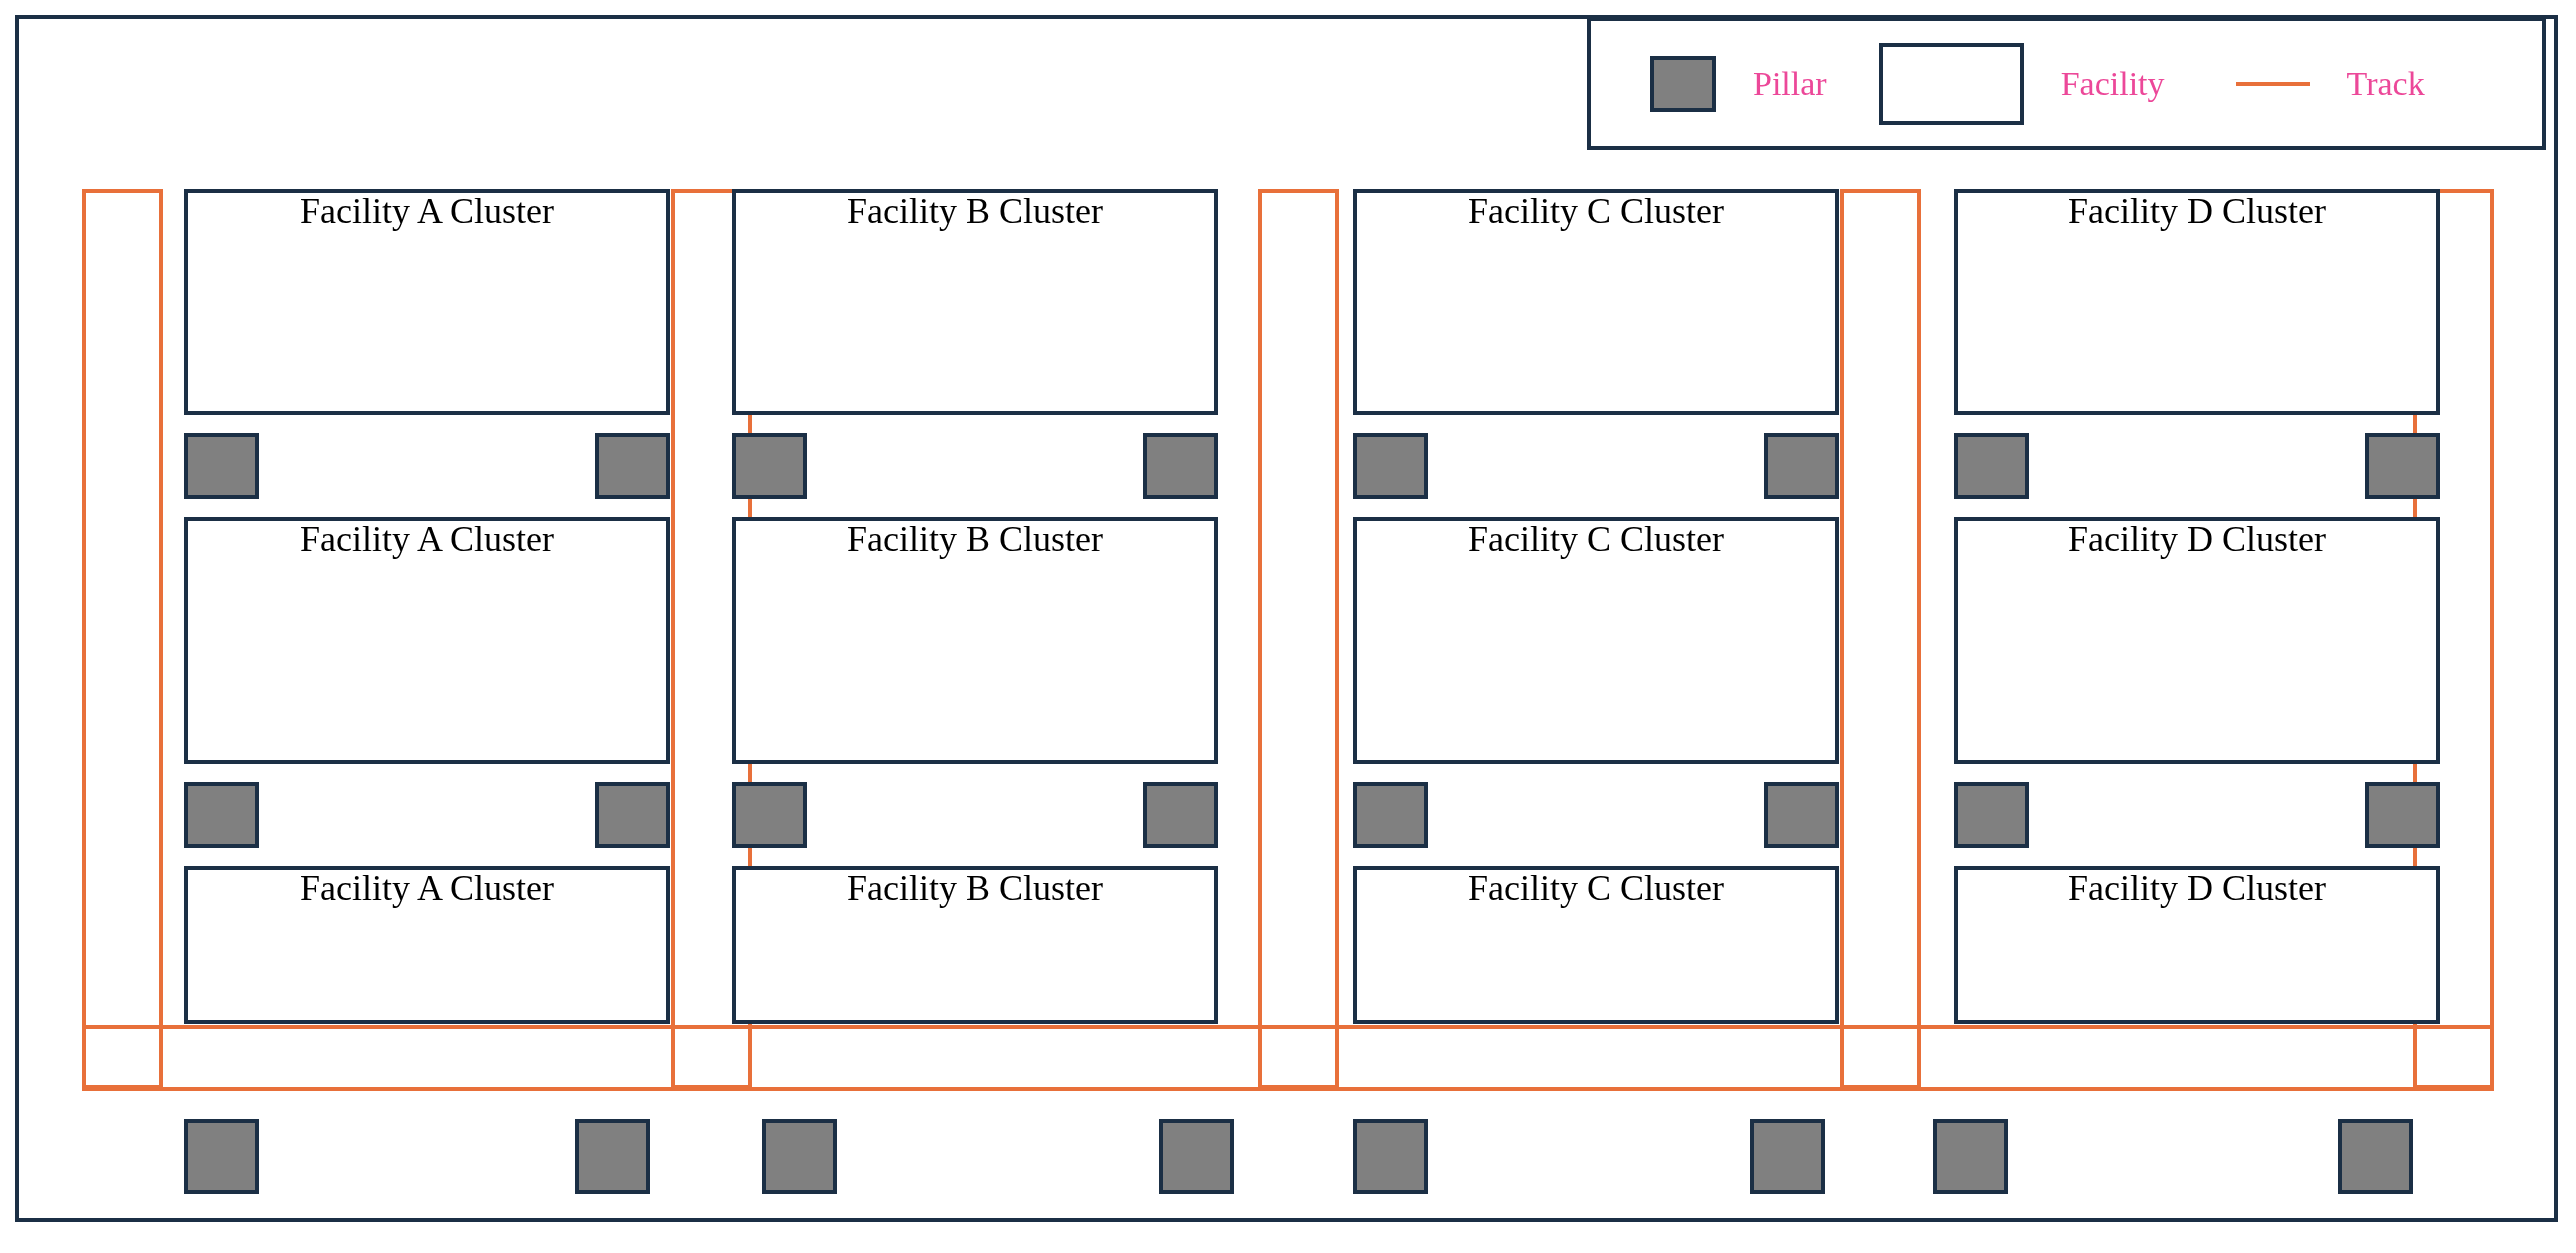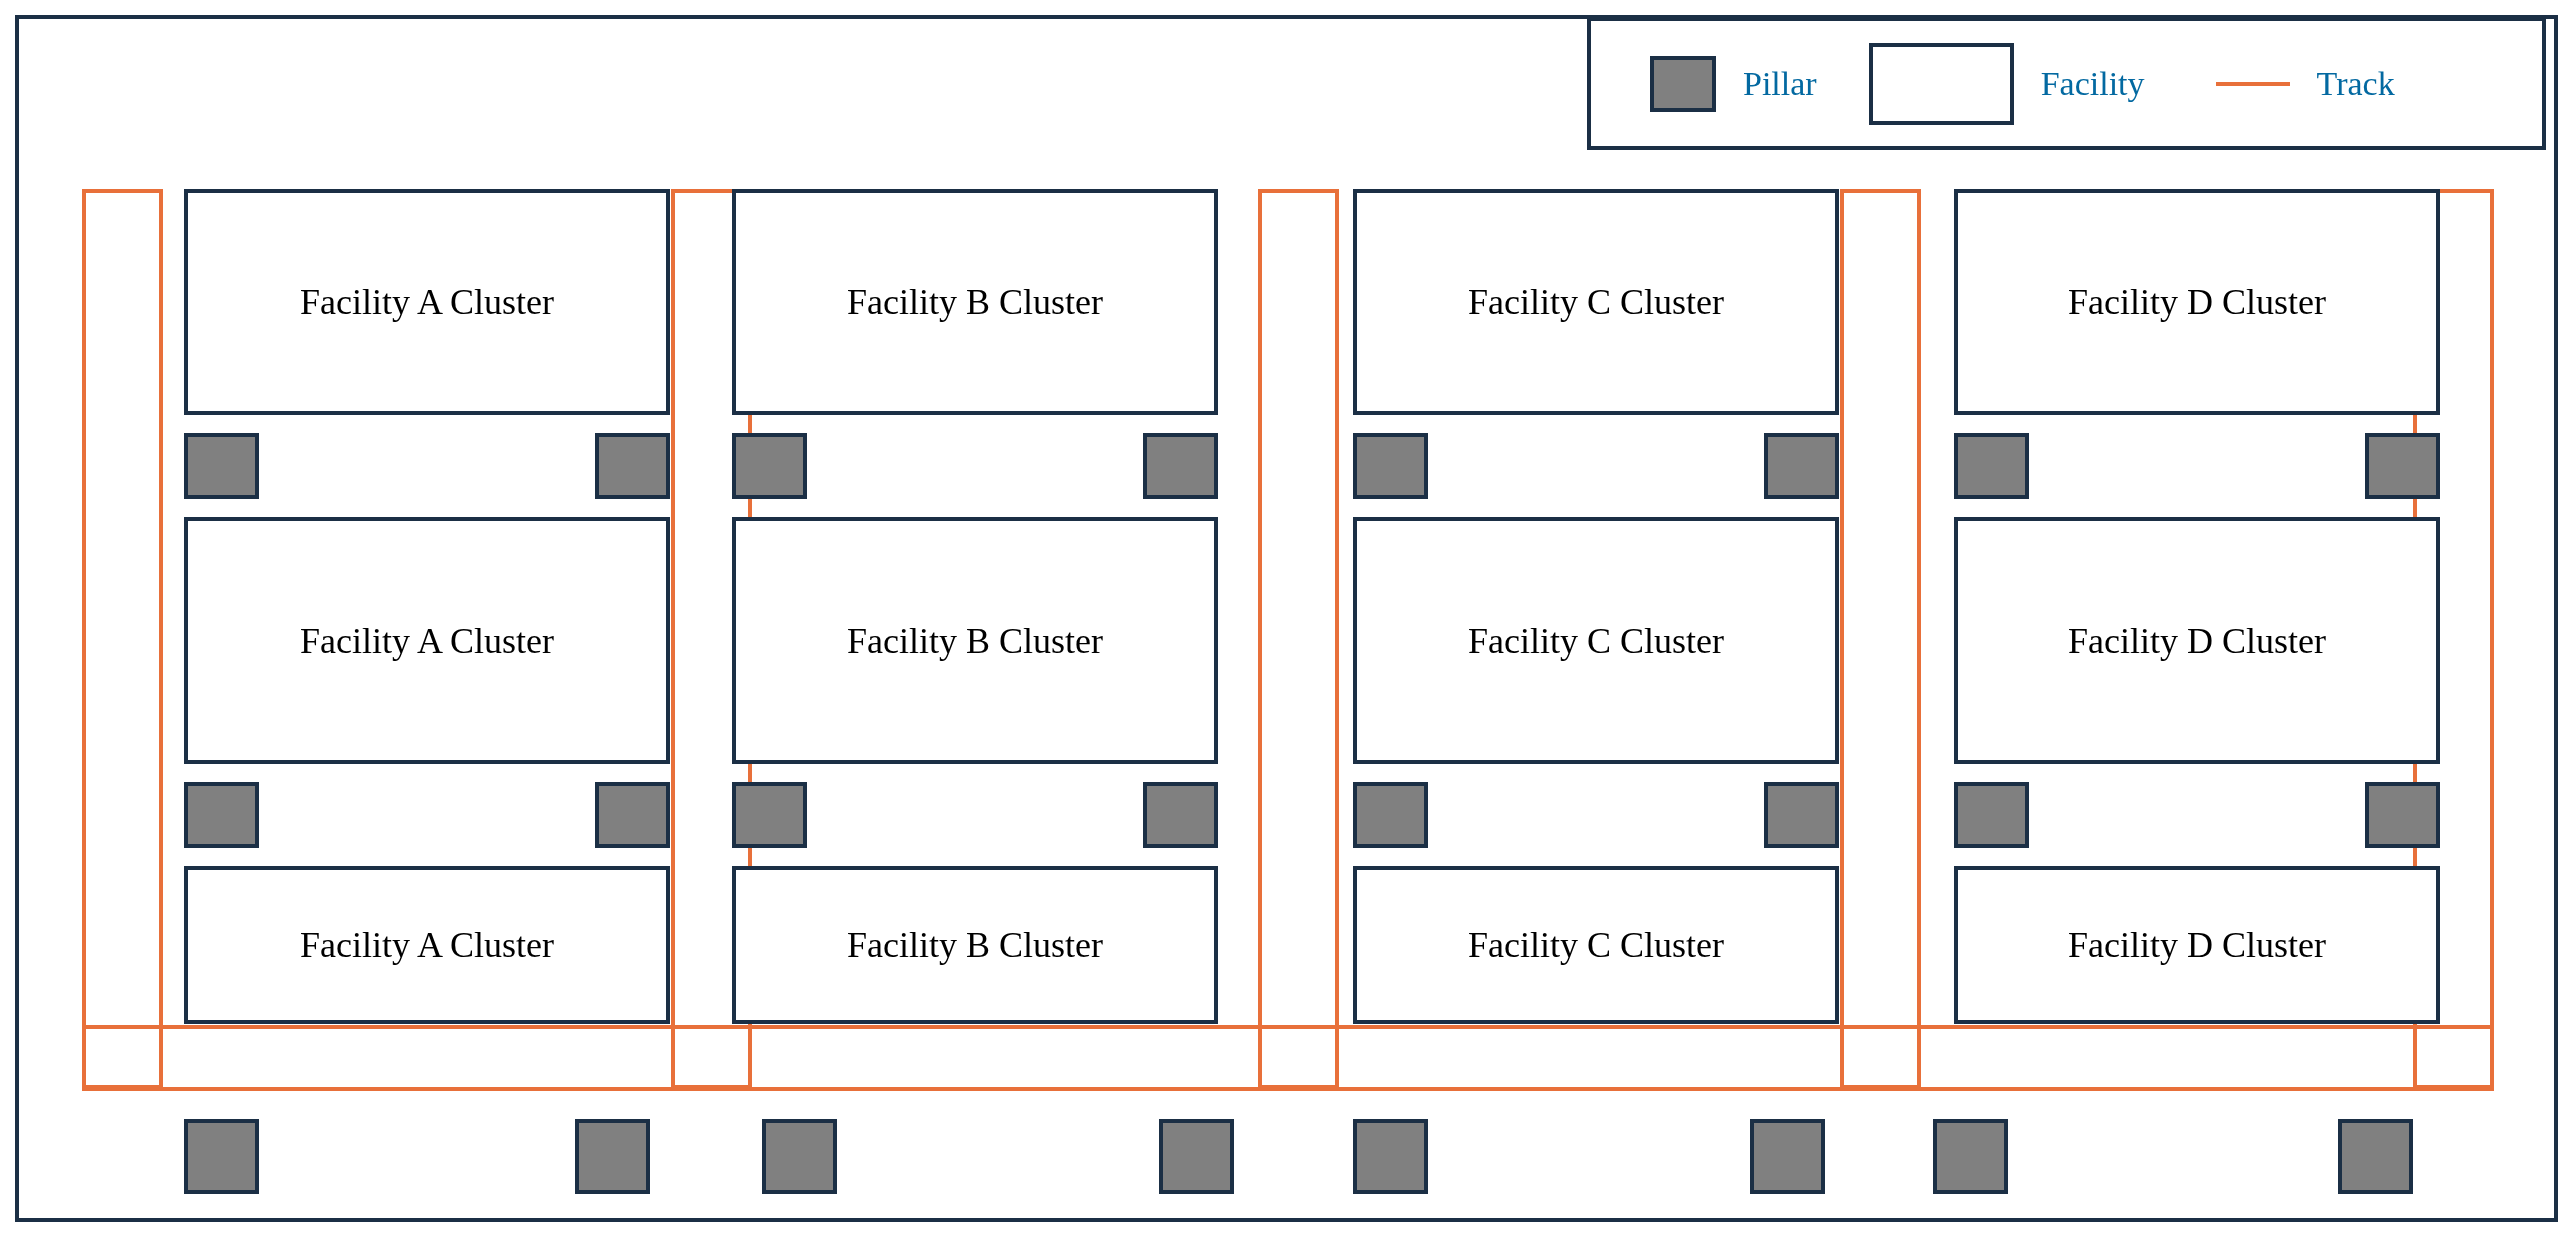--- a/index.html
+++ b/index.html
@@ -67,22 +67,22 @@
   .legend-swatch-facility {
     width: 145px;
     height: 82px;
     background: #ffffff;
     border: 4.1px solid #1b2f45;
     box-sizing: border-box;
     margin-left: 52px;
   }
   .legend-label {
     font-size: 34px;
-    color: #0369a1;
-    margin-left: 27px;
+    color: #ec4899;
+    margin-left: 37px;
     white-space: nowrap;
     line-height: 1;
   }
 
   
   .track-loop {
     position: absolute;
     border: 4.1px solid #e8703a;
     box-sizing: border-box;
     background: transparent;
@@ -106,21 +106,21 @@
     top: 189px;
     width: 486px;
   }
 
   .facility-box {
     position: relative;
     background: #ffffff;
     border: 4.1px solid #1b2f45;
     box-sizing: border-box;
     display: flex;
-    align-items: center;
+    align-items: flex-start;
     justify-content: center;
   }
   .facility-label {
     font-size: 36px;
     color: #000000;
     line-height: 1;
     white-space: nowrap;
   }
 
   .pillar-row {

